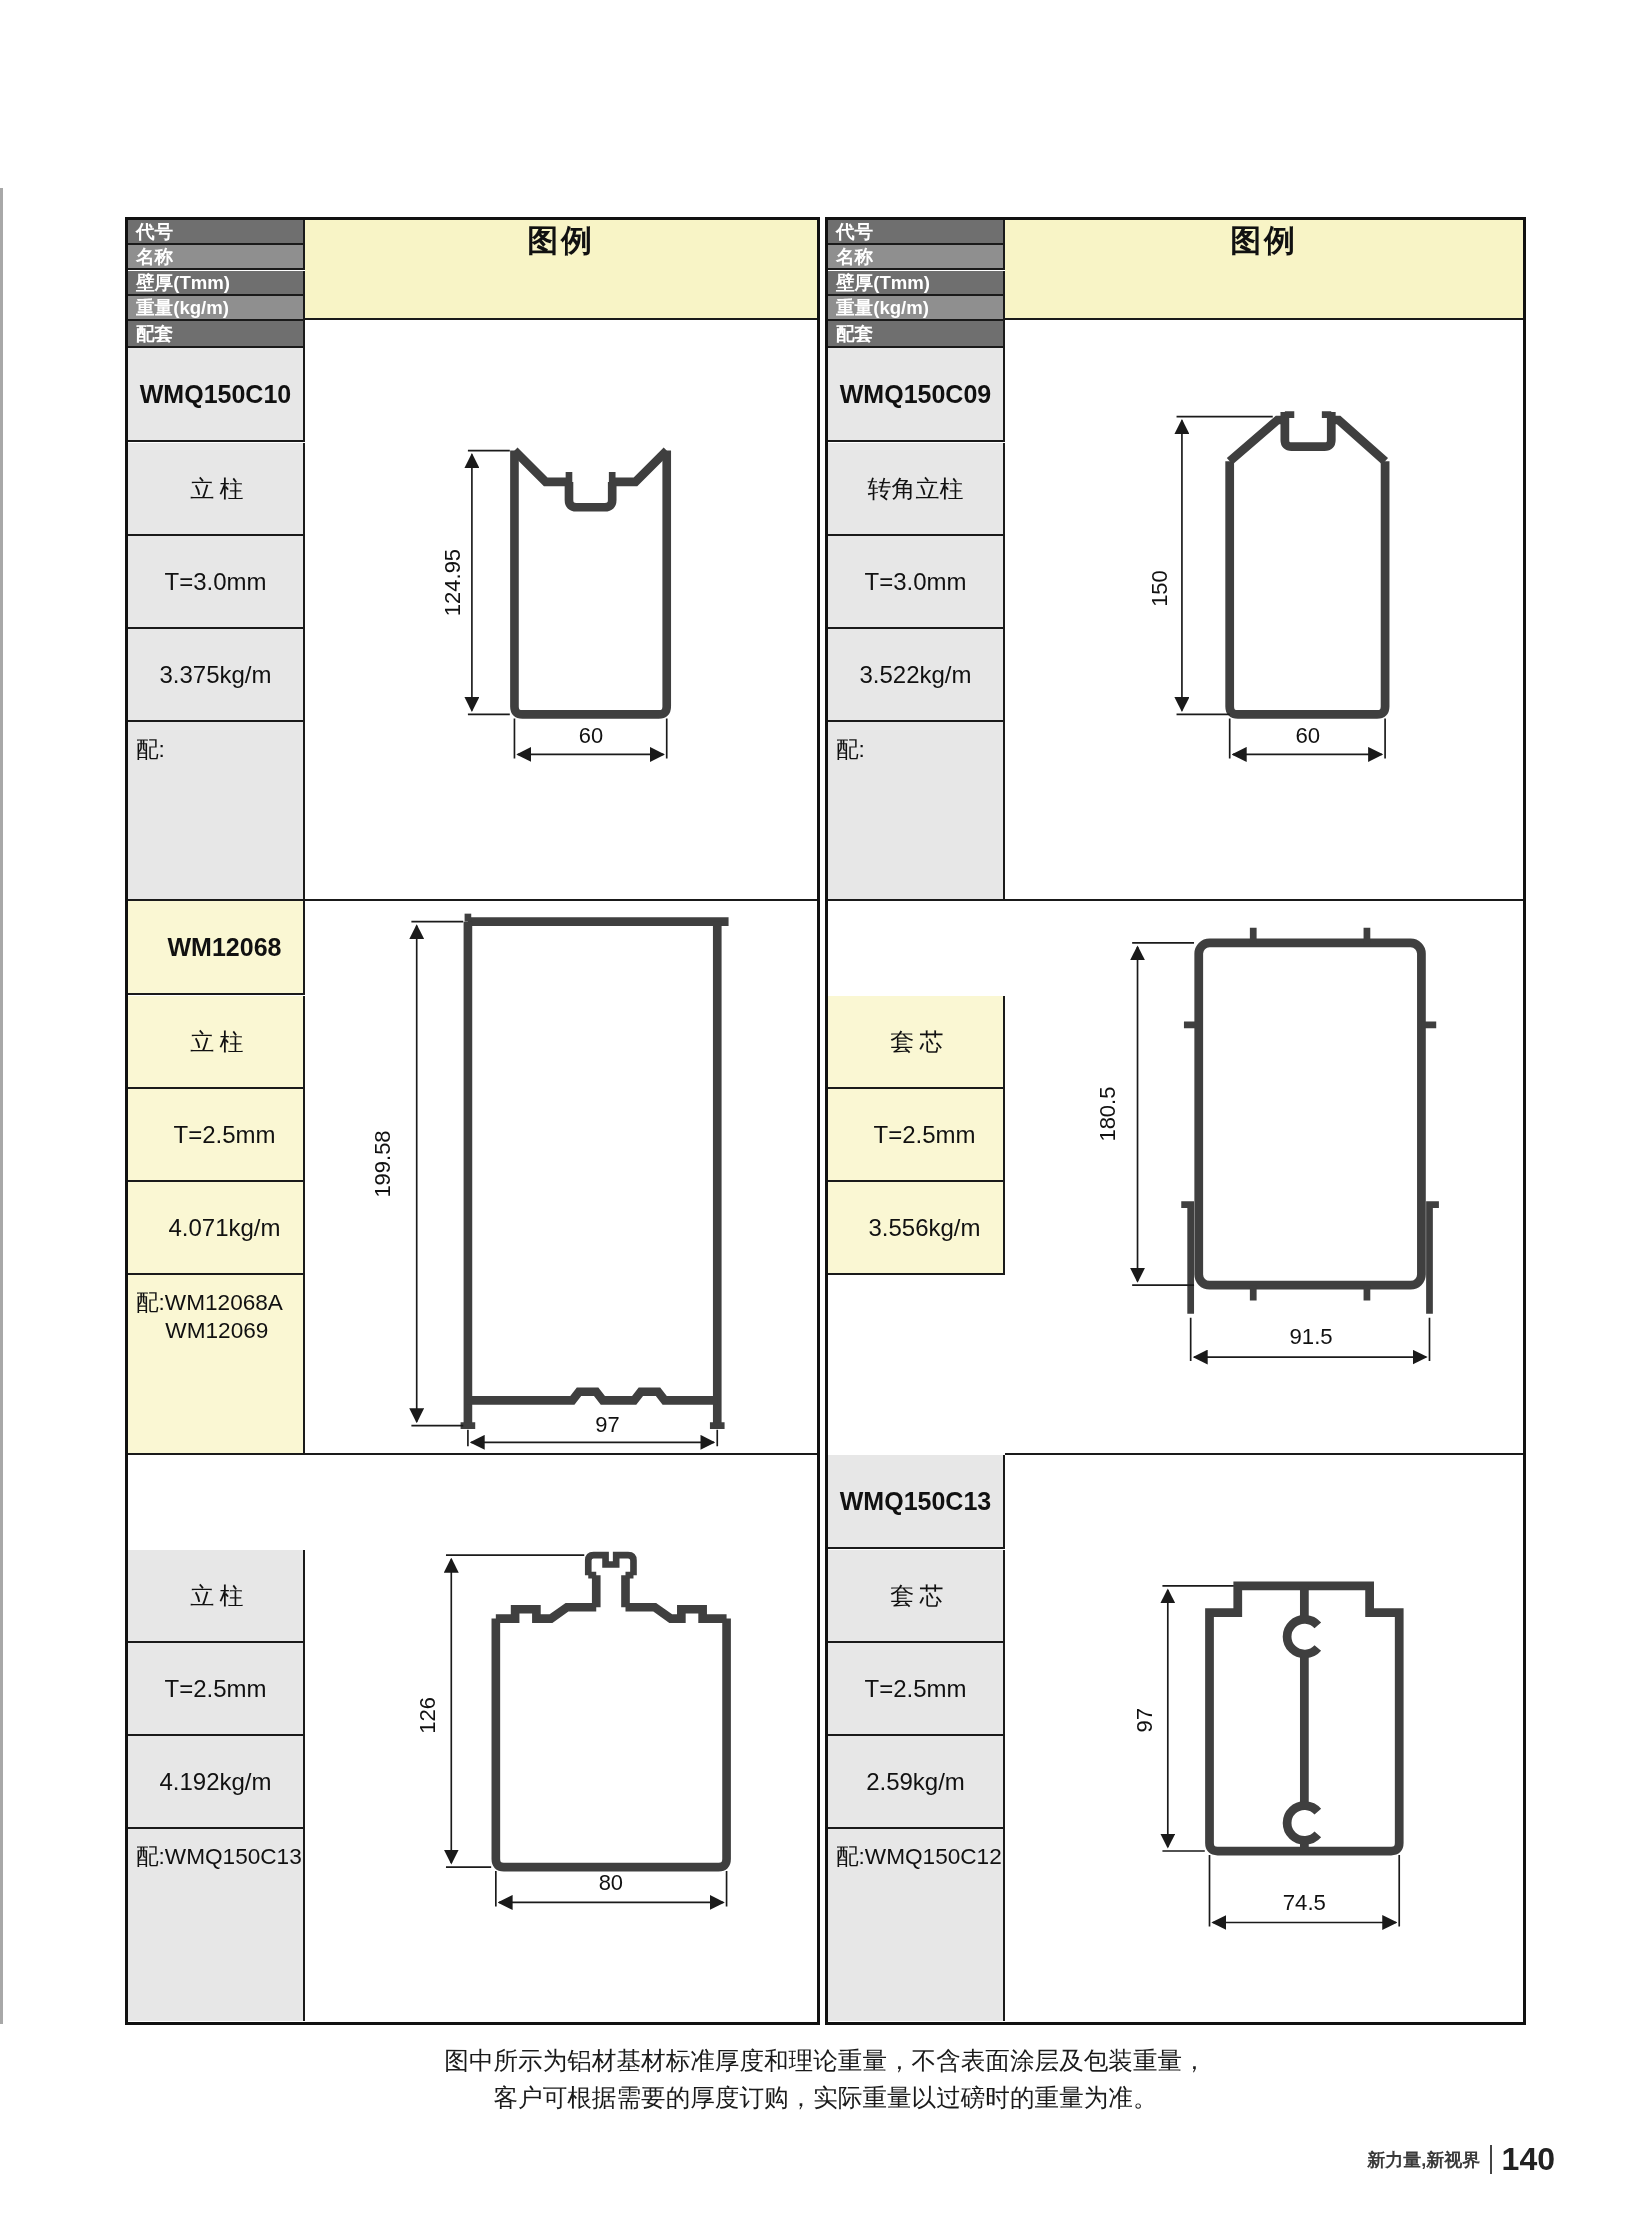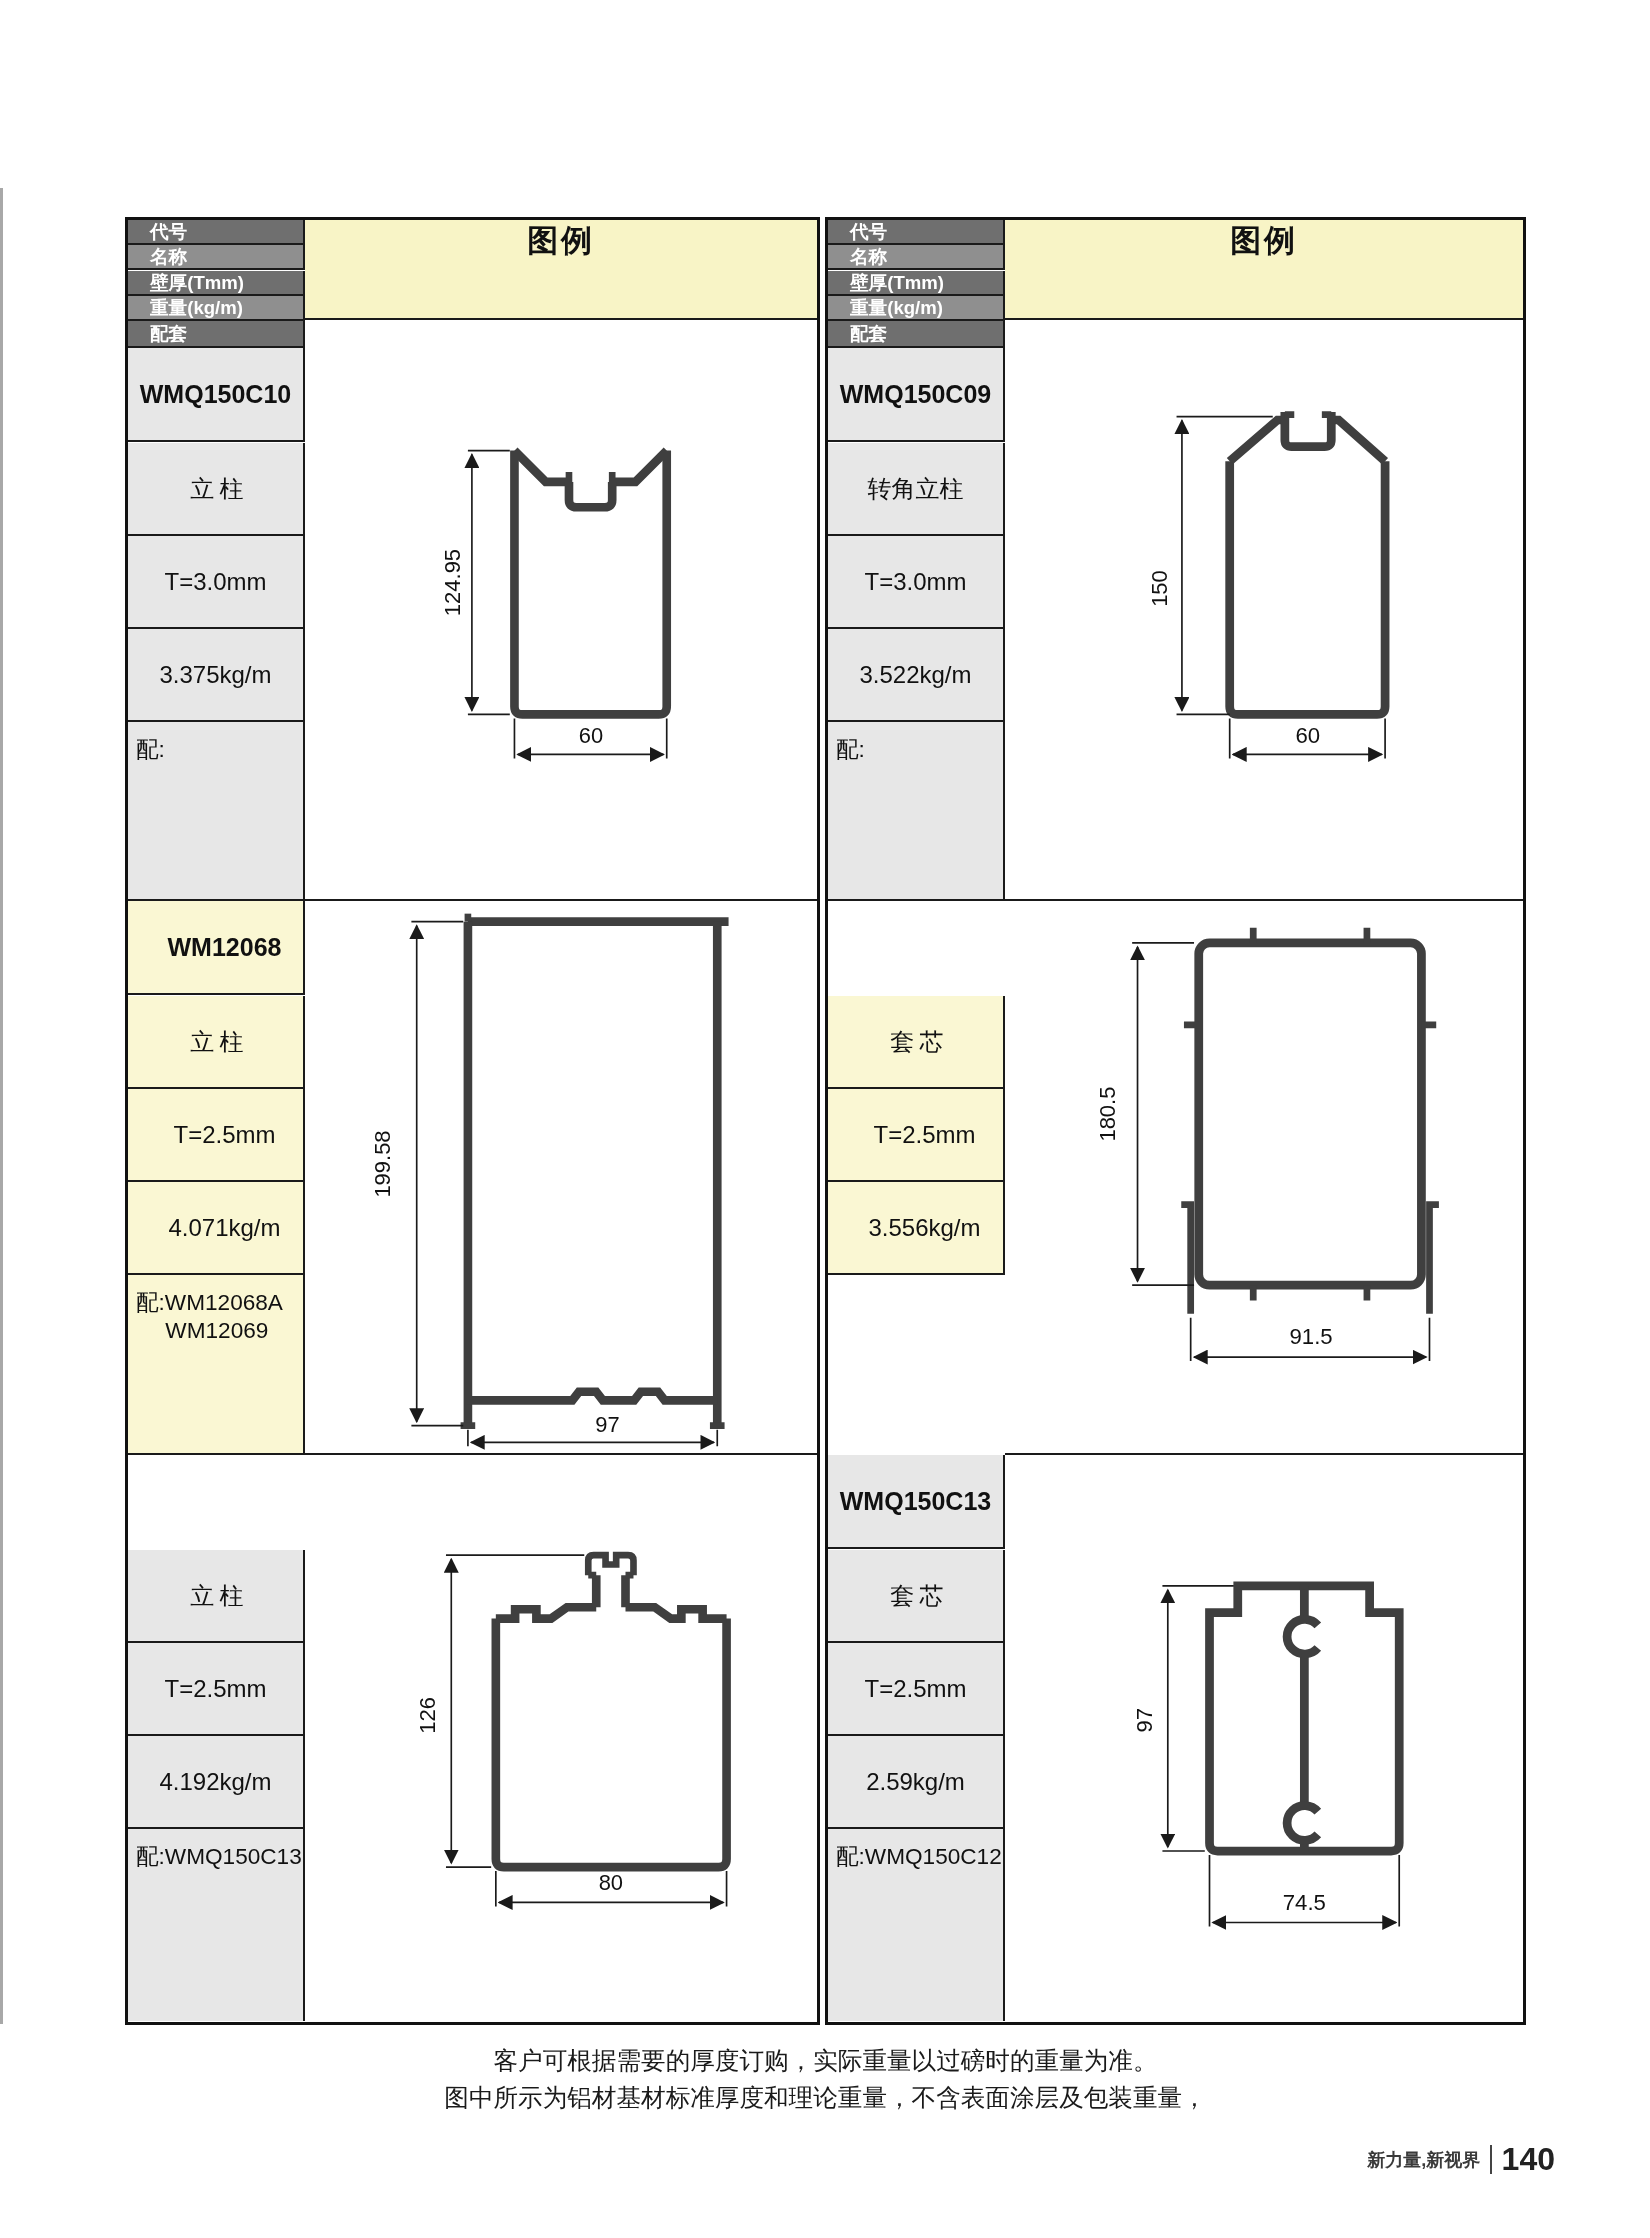--- a/index.html
+++ b/index.html
@@ -14,21 +14,21 @@
   html,body{margin:0;padding:0;background:#fff;}
   .page{position:relative;width:1651px;height:2239px;background:#fff;
         font-family:"Liberation Sans",sans-serif;color:#111;overflow:hidden;}
   .edge-strip{position:absolute;left:0;top:188px;width:3.3px;height:1836px;background:#a8a8a8;}
   .ptable{position:absolute;top:217px;height:1808px;border:3.3px solid #111;background:#fff;box-sizing:border-box;}
   #table-left{left:125px;width:695px;}
   #table-right{left:825px;width:701px;}
   .lc{position:absolute;left:0;width:177px;box-sizing:border-box;
       border-right:2.7px solid var(--ink);border-bottom:2.7px solid var(--ink);
       display:flex;align-items:center;justify-content:center;}
-  .hc{justify-content:flex-start;padding-left:22px;color:#fff;font-weight:bold;font-size:18.6px;}
+  .hc{justify-content:flex-start;padding-left:8px;color:#fff;font-weight:bold;font-size:18.6px;}
   .dc{position:absolute;left:177px;right:0;box-sizing:border-box;
       border-bottom:2.7px solid var(--ink);background:#fff;}
   .legendc{position:absolute;left:177px;right:0;top:0;height:100px;box-sizing:border-box;
       border-bottom:2.7px solid var(--ink);background:var(--legend);
       display:flex;align-items:flex-start;justify-content:center;font-weight:bold;font-size:31px;letter-spacing:2.7px;}
   .gray{background:var(--gray);}
   .yellow{background:var(--yellow);padding-left:18px;}
   .code{font-weight:bold;font-size:25px;}
   .attr{font-size:24px;}
   .name{letter-spacing:5.3px;padding-left:8px;}
@@ -297,22 +297,22 @@
         <line class="dim" x1="242" y1="202" x2="242" y2="587" marker-start="url(#a6)" marker-end="url(#a6)"></line>
         <text class="dimtxt" transform="rotate(-90 218 397)" x="218" y="397" text-anchor="middle">97</text>
         <path class="dim" d="M 304,599 V 706 M 586,599 V 706"></path>
         <line class="dim" x1="309" y1="700" x2="581" y2="700" marker-start="url(#a6)" marker-end="url(#a6)"></line>
         <text class="dimtxt" x="445" y="681" text-anchor="middle">74.5</text>
       </svg>
     </div>
   </div>
 
   <div class="note">
+    <div>图中所示为铝材基材标准厚度和理论重量，不含表面涂层及包装重量，</div>
     <div>客户可根据需要的厚度订购，实际重量以过磅时的重量为准。</div>
-    <div>图中所示为铝材基材标准厚度和理论重量，不含表面涂层及包装重量，</div>
   </div>
 
   <div class="footer">
     <span class="slogan">新力量,新视界</span>
     <span class="bar"></span>
     <span class="pnum">140</span>
   </div>
 
 </div>
 

